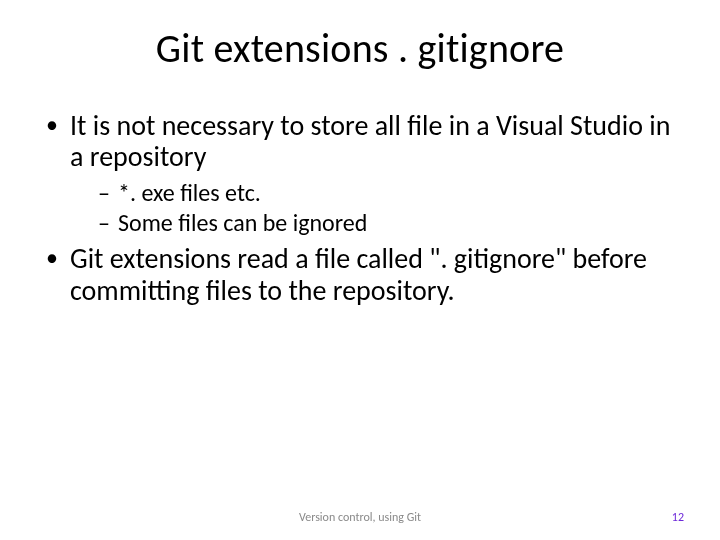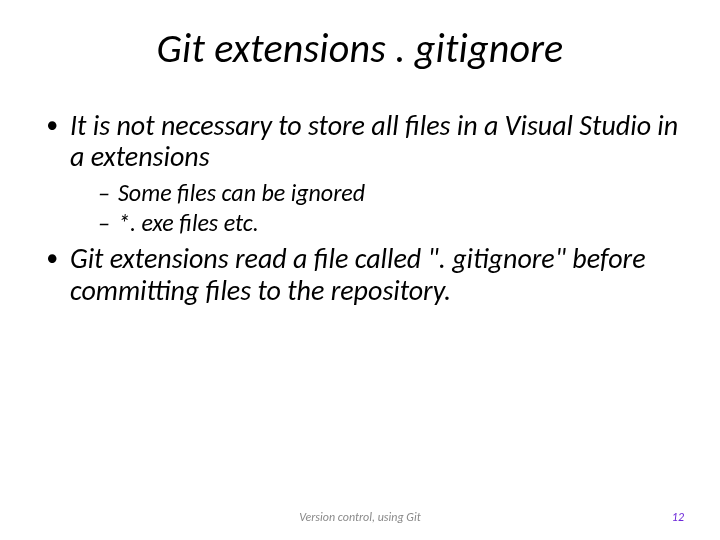--- a/index.html
+++ b/index.html
@@ -10,21 +10,20 @@
     background: #ffffff;
     font-family: Calibri, "Segoe UI", Arial, sans-serif;
     color: #000;
     overflow: hidden;
   }
   .slide {
     position: relative;
     width: 712px;
     height: 540px;
     box-sizing: border-box;
-    font-style: italic;
   }
   .title {
     position: absolute;
     top: 24px;
     left: 0;
     width: 720px;
     text-align: center;
     font-size: 40px;
     font-weight: 400;
     letter-spacing: 0.2px;
@@ -94,24 +93,24 @@
 </head>
 <body>
 
 <div class="slide">
 
   <div class="title">Git extensions . gitignore</div>
 
   <div class="body">
     <ul class="lvl1">
       <li>
-        <span>It is not necessary to store all files in a Visual Studio in a extensions</span>
+        <span>It is not necessary to store all file in a Visual Studio in a repository</span>
         <ul class="lvl2">
+          <li><span>*. exe files etc.</span></li>
           <li><span>Some files can be ignored</span></li>
-          <li><span>*. exe files etc.</span></li>
         </ul>
       </li>
       <li>
         <span>Git extensions read a file called ". gitignore" before committing files to the repository.</span>
       </li>
     </ul>
   </div>
 
   <div class="footer-center">Version control, using Git</div>
   <div class="footer-right">12</div>

